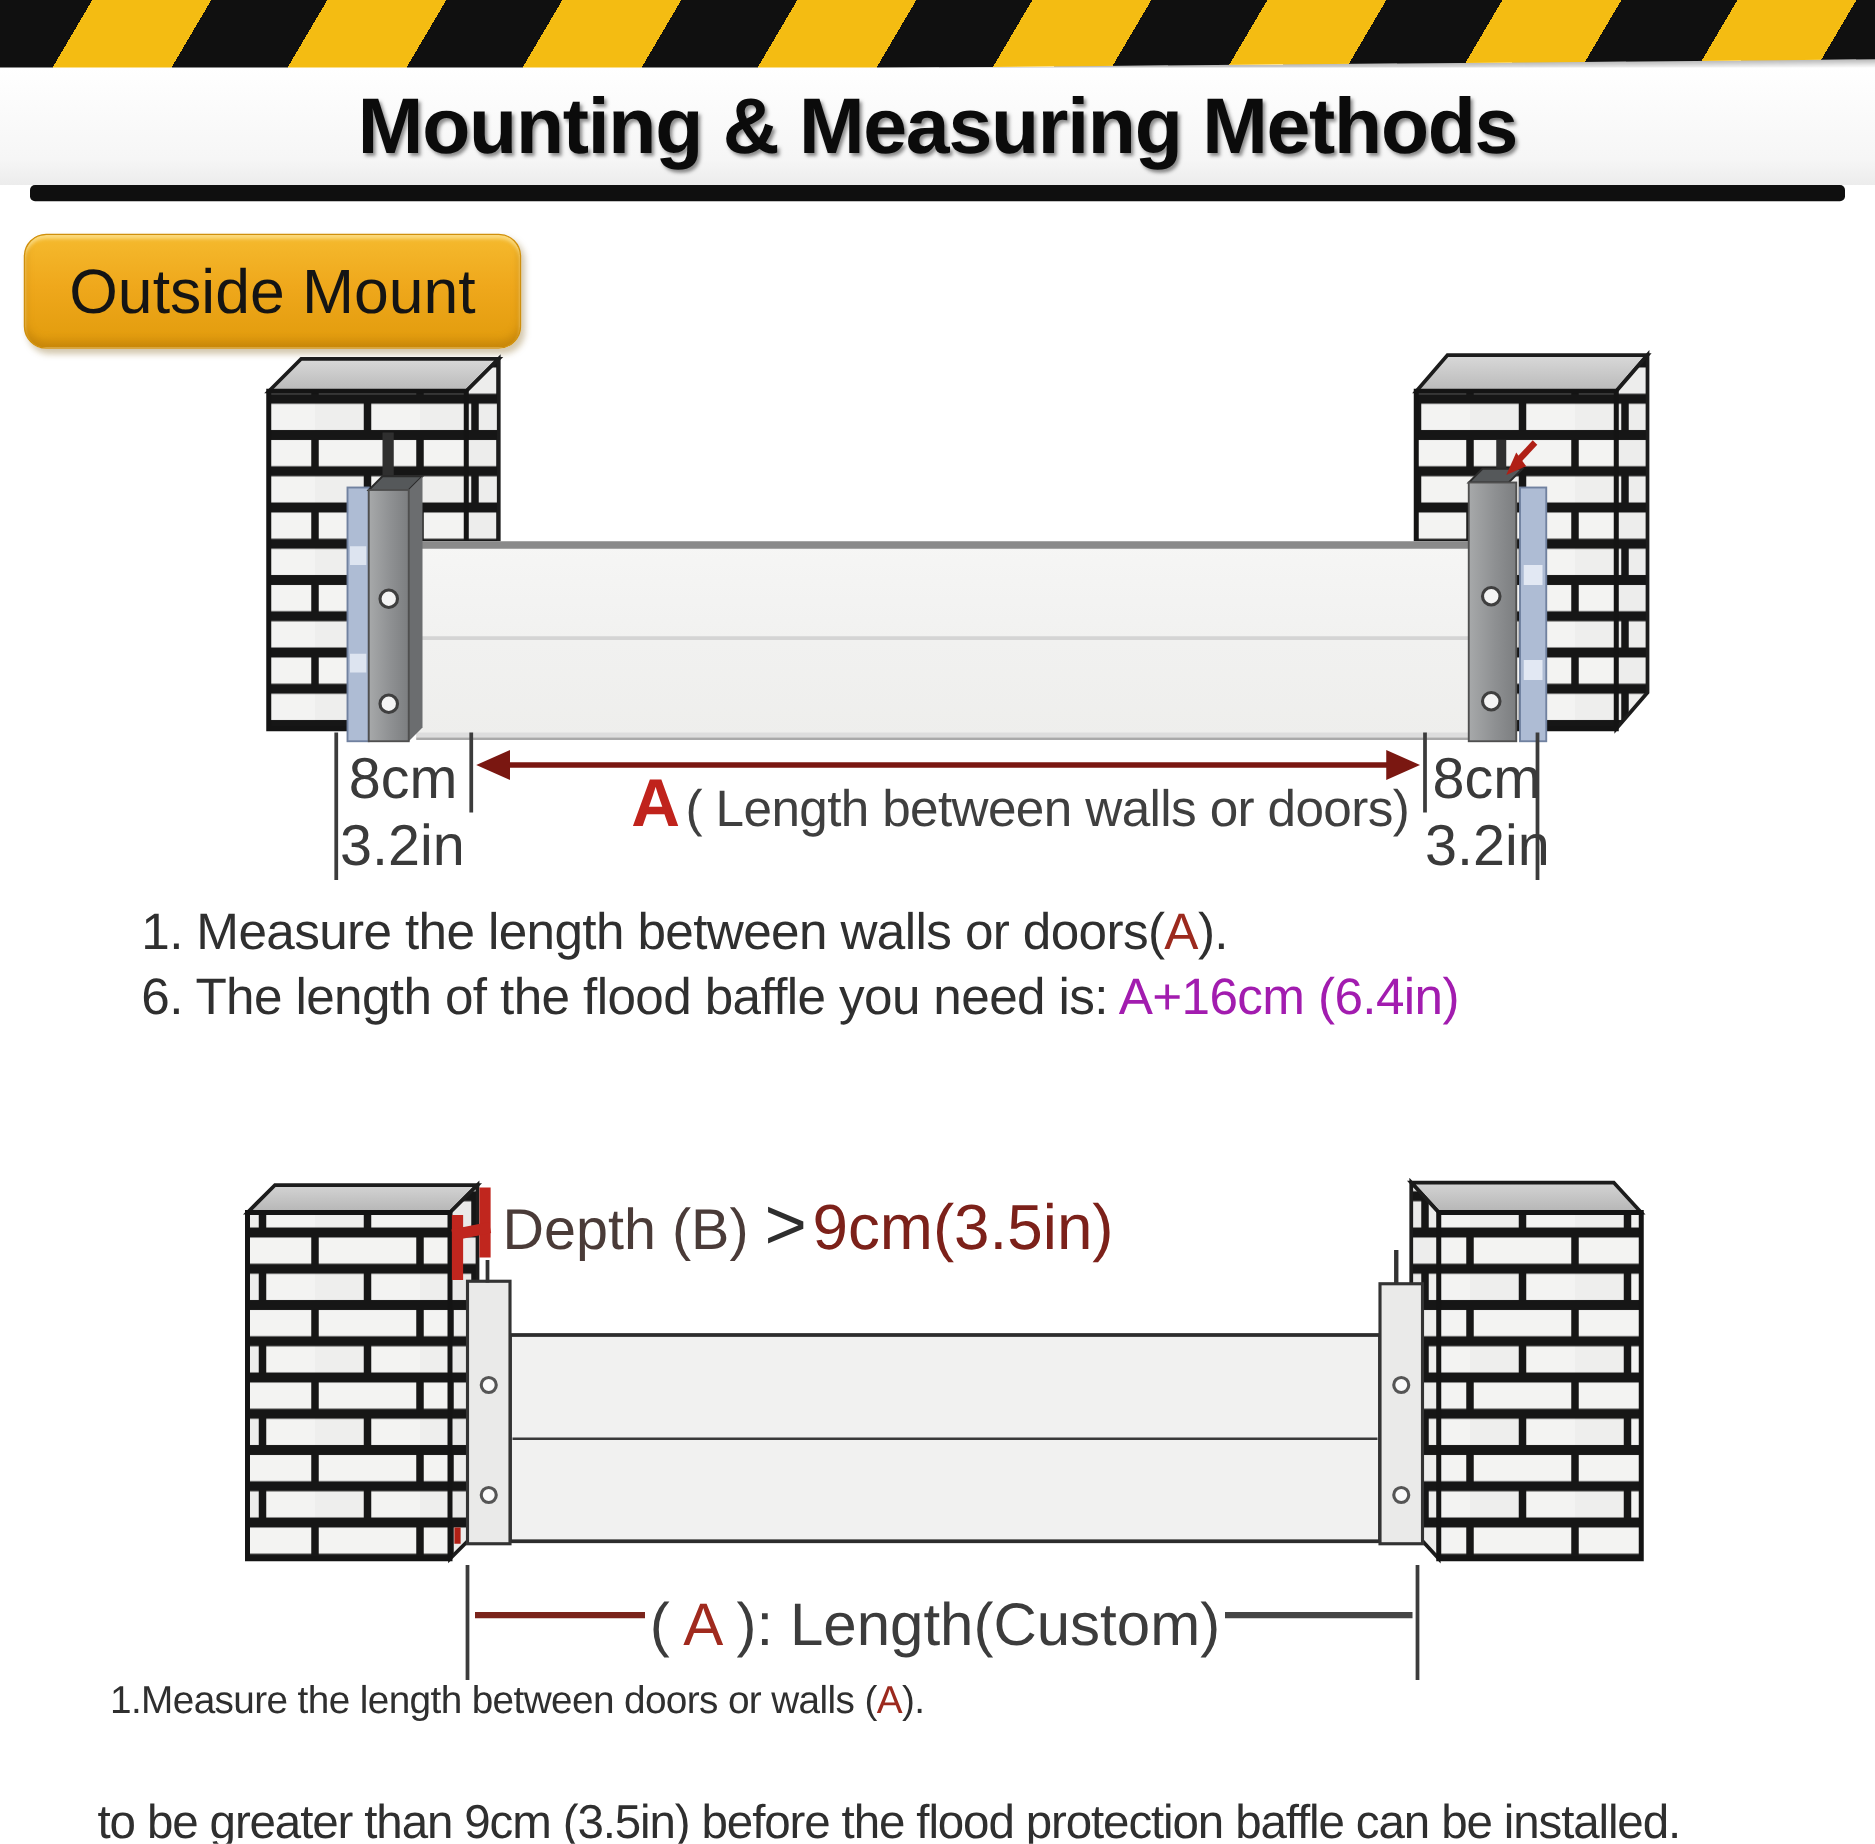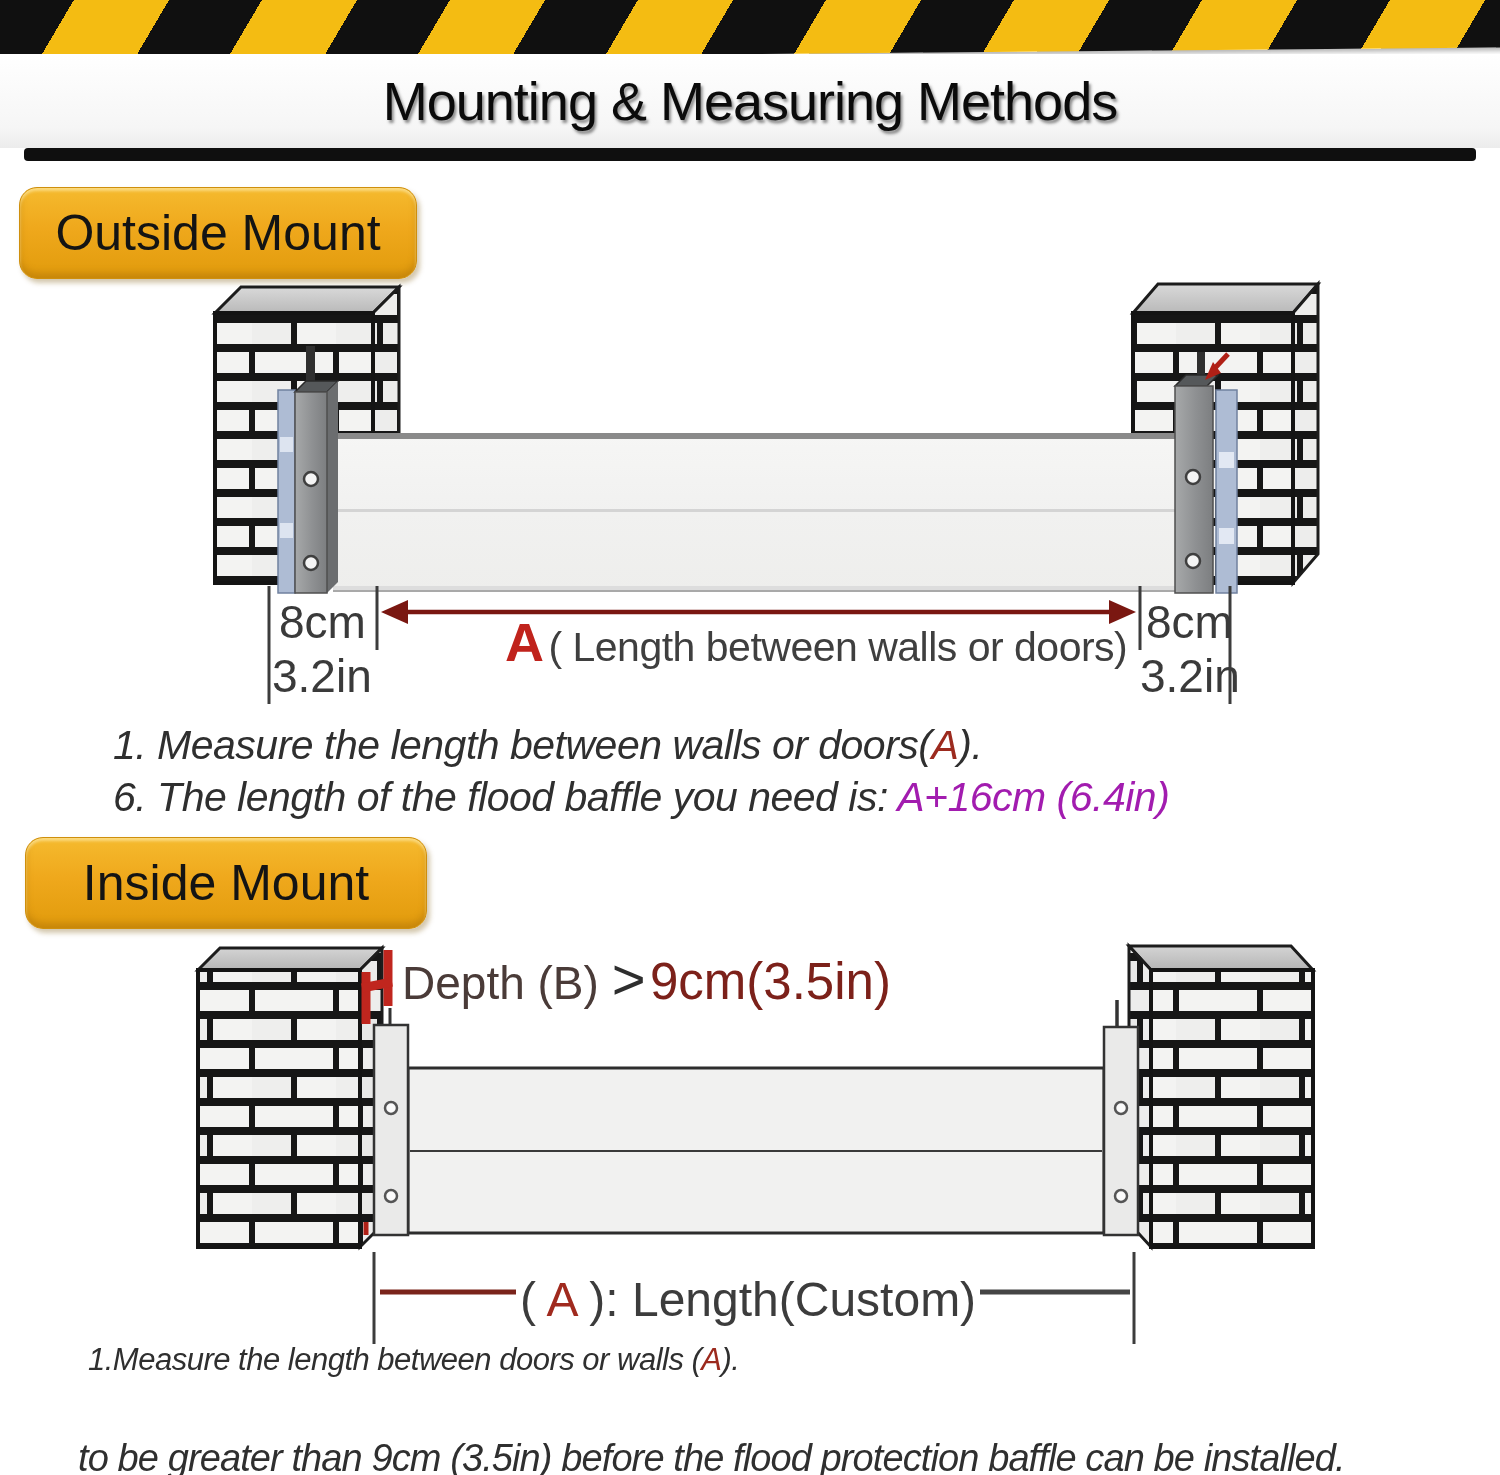--- a/index.html
+++ b/index.html
@@ -15,21 +15,21 @@
     background:repeating-linear-gradient(121deg,#101010 0 80px,#f4bc12 80px 162px);
     transform:rotate(-0.5deg);
     box-shadow:0 3px 5px rgba(0,0,0,0.30);
   }
   .title-band{
     position:absolute;top:54px;left:0;width:1500px;height:94px;
     background:linear-gradient(180deg,#ffffff 0%,#f6f6f6 78%,#ececec 100%);
     display:flex;align-items:center;justify-content:center;
   }
   .title{
-    margin:0;font-size:54px;font-weight:400;letter-spacing:-1px;color:#0b0b0b;
+    margin:0;font-size:63px;font-weight:700;letter-spacing:-1px;color:#0b0b0b;
     text-shadow:2px 3px 3px rgba(50,50,50,0.55);
     white-space:nowrap;
   }
   .banner-bar{position:absolute;top:148px;left:24px;width:1452px;height:13px;background:#0f0f0f;border-radius:4px;}
   
   .badge{
     position:absolute;border-radius:18px;
     background:linear-gradient(180deg,#f5ba2e 0%,#efa81c 45%,#e19b0c 100%);
     border:1px solid #cf8f0c;
     box-shadow:inset 0 3px 3px rgba(255,236,170,0.65), inset 0 -5px 7px rgba(150,95,5,0.35), 3px 4px 5px rgba(130,95,20,0.35);
@@ -37,21 +37,21 @@
   }
   .badge span{font-size:50px;color:#141414;letter-spacing:0px;white-space:nowrap;}
   #badge-outside{left:19px;top:187px;width:396px;height:90px;}
   #badge-inside{left:25px;top:837px;width:400px;height:90px;}
   
   .diagram{position:absolute;left:0;}
   #svg-out{top:280px;}
   #svg-in{top:940px;}
   svg text{font-family:"Liberation Sans",sans-serif;}
   
-  .instr{position:absolute;white-space:nowrap;color:#2f2f2f;font-style:italic;}
+  .instr{position:absolute;white-space:nowrap;color:#2f2f2f;}
   #out-step1{left:113px;top:722px;font-size:41px;letter-spacing:-0.5px;}
   #out-step2{left:113px;top:774px;font-size:41px;letter-spacing:-0.5px;}
   #in-step1{left:88px;top:1342px;font-size:31px;letter-spacing:-0.5px;}
   #in-step2{left:94px;top:1396px;font-size:38px;letter-spacing:-0.9px;}
   #in-step3{left:78px;top:1437px;font-size:38px;letter-spacing:-0.9px;}
   .hl-red{color:#9c2a1e;}
   .hl-maroon{color:#a21caf;text-align:center;}
 </style>
 </head>
 <body>
@@ -164,23 +164,20 @@
     </g>
   </svg>
 
   <div class="instr" id="out-step1">
     <span>1. Measure the length between walls or doors(</span><span class="hl-red">A</span><span>).</span>
   </div>
   <div class="instr" id="out-step2">
     <span>6. The length of the flood baffle you need is: </span><span class="hl-maroon">A+16cm (6.4in)</span>
   </div>
 
-  <div class="badge" id="badge-inside">
-    <span>Inside Mount</span>
-  </div>
 
   <svg id="svg-in" class="diagram" width="1500" height="410" viewBox="0 940 1500 410">
     <defs>
       <linearGradient id="gTop2" x1="0" y1="0" x2="0" y2="1">
         <stop offset="0" stop-color="#d4d4d4"></stop>
           <stop offset="1" stop-color="#b5b5b5"></stop>
       </linearGradient>
       <pattern id="bkA2" width="84" height="58" patternUnits="userSpaceOnUse">
         <rect width="84" height="58" fill="#161616"></rect>
         <rect x="3" y="4" width="78" height="21" fill="#f3f3f2"></rect>

